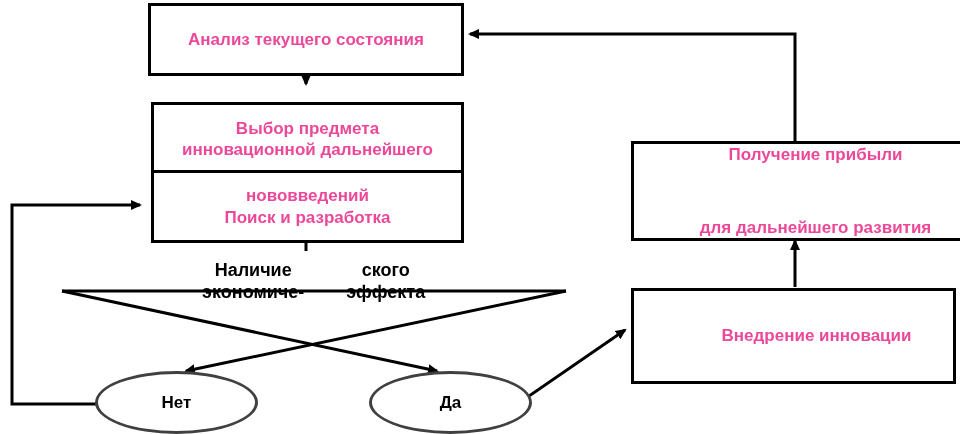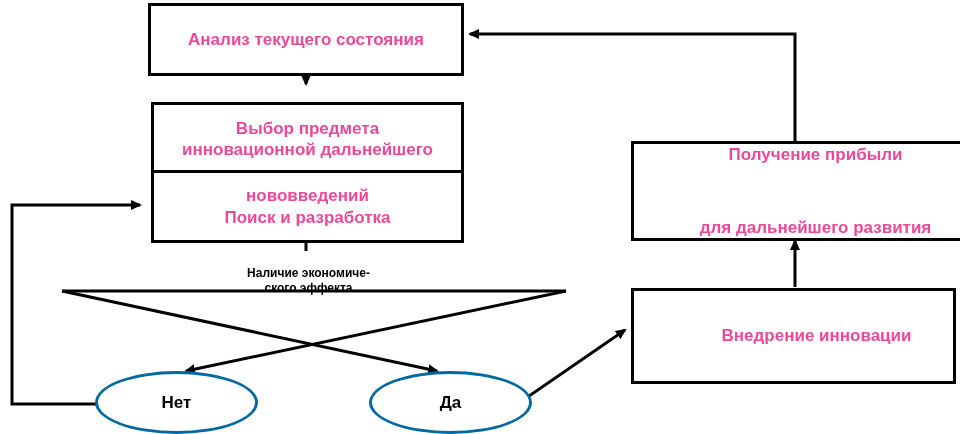--- a/index.html
+++ b/index.html
@@ -33,33 +33,32 @@
   }
   .node .line {
     display: block;
     white-space: pre;
   }
   .decision {
     position: absolute;
     background: transparent;
     border: none;
     display: flex;
-    flex-direction: column;
     align-items: center;
     justify-content: center;
     text-align: center;
     color: #000000;
     font-weight: bold;
-    font-size: 12px;
+    font-size: 18px;
     line-height: 1.25;
     z-index: 4;
   }
   .oval {
     position: absolute;
-    border: 3px solid #0369a1;
+    border: 3px solid #404040;
     border-radius: 50%;
     background: #ffffff;
     box-sizing: border-box;
     display: flex;
     align-items: center;
     justify-content: center;
     color: #000000;
     font-weight: bold;
     font-size: 17px;
     z-index: 3;

